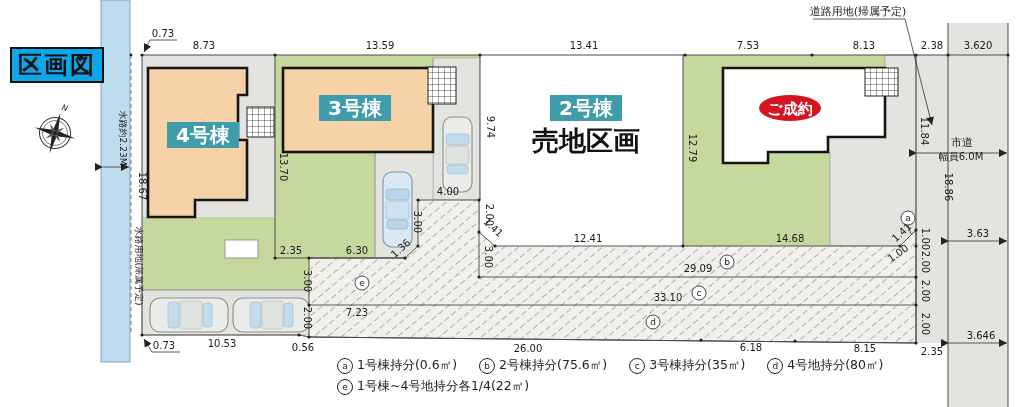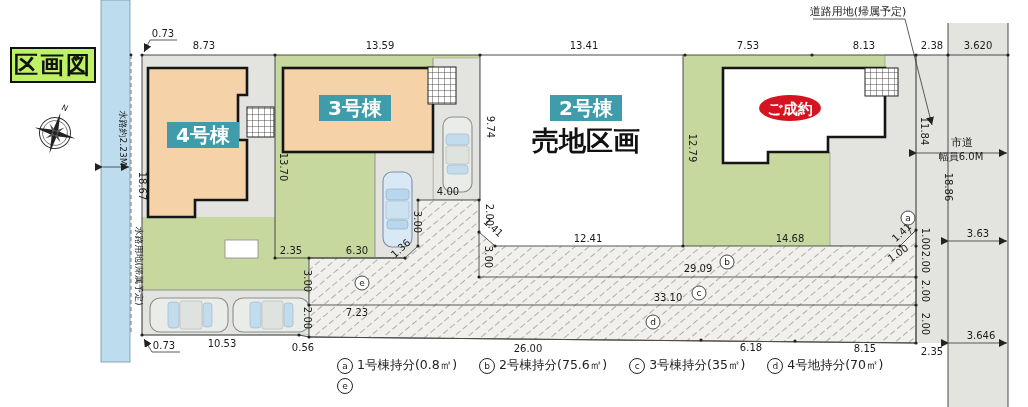--- a/index.html
+++ b/index.html
@@ -17,23 +17,23 @@
   .biglabel{font-size:27px;font-weight:bold;fill:#111;text-anchor:middle;}
   .soldlabel{font-size:15px;font-weight:bold;fill:#fff;text-anchor:middle;}
   .mark{font-size:9px;text-anchor:middle;}
   .f-green{fill:var(--green);} .f-gray{fill:var(--gray);} .f-peach{fill:var(--peach);}
   .f-water{fill:var(--water);} .f-teal{fill:var(--teal);} .f-red{fill:var(--red);} .f-white{fill:#fff;}
   .lot-line{stroke:#4a4a4a;stroke-width:1;fill:none;}
   .thinline{stroke:#8a8a8a;stroke-width:0.6;fill:none;}
   .dimline{stroke:#333;stroke-width:0.8;fill:none;}
   .bld{stroke:#151515;stroke-width:2.6;stroke-linejoin:miter;}
   .tick{fill:#222;}
-  .title-box{position:absolute;left:10px;top:47px;width:86px;height:36px;border:2px solid #111;
+  .title-box{position:absolute;left:10px;top:47px;width:94px;height:36px;border:2px solid #111;
              display:flex;align-items:center;justify-content:center;font-size:24px;font-weight:bold;
-             letter-spacing:2px;color:#111;background:#bef264;box-sizing:border-box;}
+             letter-spacing:2px;color:#111;background:#0ea5e9;box-sizing:border-box;}
   .legend{position:absolute;left:337px;top:357px;color:#222;font-size:12.5px;}
   .lrow{display:flex;align-items:center;margin-bottom:4px;}
   .litem{display:inline-flex;align-items:center;margin-right:22px;white-space:nowrap;}
   .lsym{display:inline-flex;align-items:center;justify-content:center;width:14px;height:14px;
         border:1px solid #222;border-radius:50%;font-size:9px;margin-right:4px;flex:0 0 auto;}
 </style>
 </head>
 <body>
 
 <div class="stage">
@@ -284,34 +284,35 @@
     <text x="3" y="-24" font-size="8" font-style="italic" text-anchor="middle">N</text>
   </g>
 </svg>
 
 <div class="title-box">区画図</div>
 
 <div class="legend">
   <div class="lrow">
     <span class="litem">
       <span class="lsym">a</span>
-      <span>1号棟持分(0.8㎡)</span>
+      <span>1号棟持分(0.6㎡)</span>
     </span>
     <span class="litem">
       <span class="lsym">b</span>
       <span>2号棟持分(75.6㎡)</span>
     </span>
     <span class="litem">
       <span class="lsym">c</span>
       <span>3号棟持分(35㎡)</span>
     </span>
     <span class="litem">
       <span class="lsym">d</span>
-      <span>4号地持分(70㎡)</span>
+      <span>4号地持分(80㎡)</span>
     </span>
   </div>
   <div class="lrow">
     <span class="litem">
       <span class="lsym">e</span>
+      <span>1号棟~4号地持分各1/4(22㎡)</span>
     </span>
   </div>
 </div>
 </div>
 
 </body></html>

